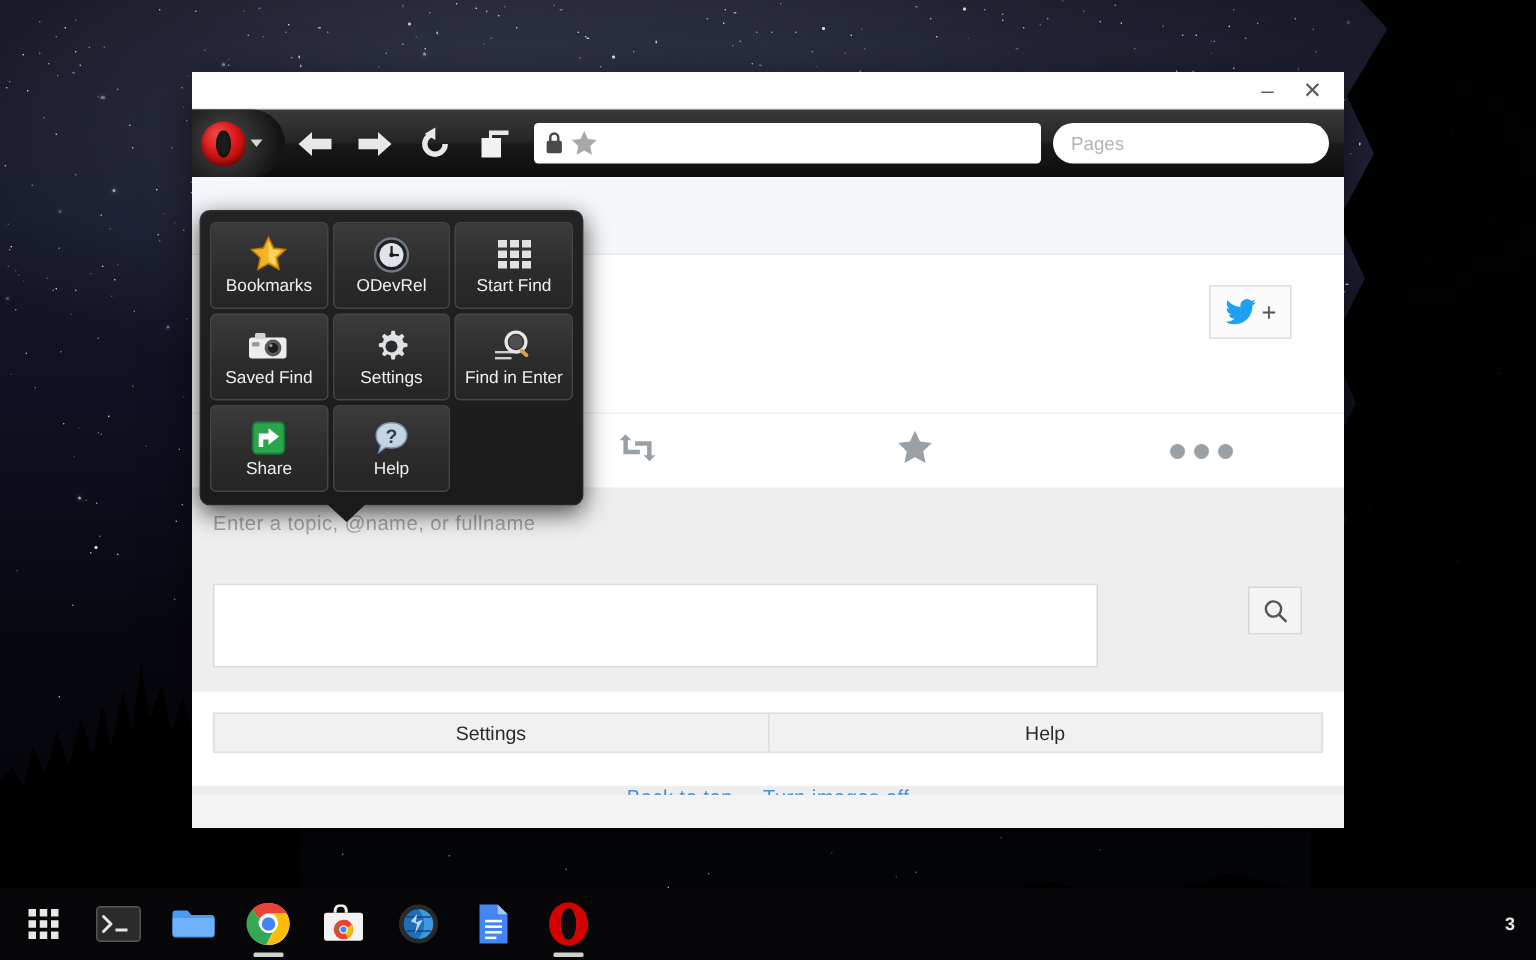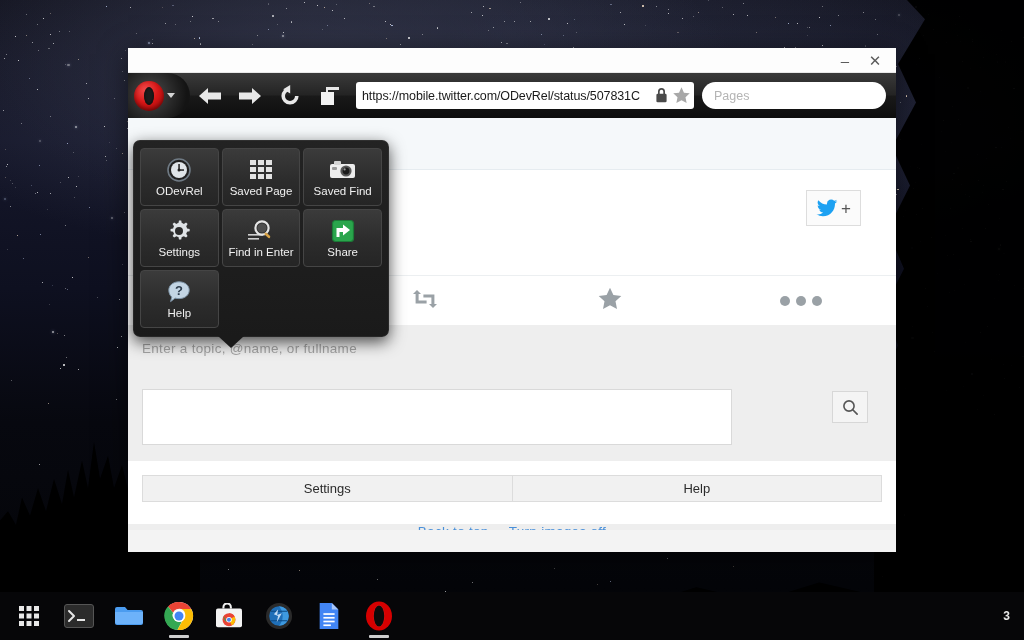--- a/index.html
+++ b/index.html
@@ -1200,37 +1200,45 @@
     </div>
     <div class="nav-btn">
       <svg width="24" height="24" viewBox="0 0 24 24">
         <path d="M8 3 L21 3 L21 6 L10 6 L10 17 L8 17 Z" fill="#e8e8e8"></path>
         <rect x="3" y="8" width="13" height="13" fill="#f2f2f2"></rect>
       </svg>
     </div>
 
     <div id="url-bar-wrap">
       <div id="url-bar">
-        <span id="url-text">https://mobile.twitter.com/ODevRel/status/507831C</span>
         <svg width="15" height="17" viewBox="0 0 15 17">
           <path d="M4 7 L4 4.6 A3.5 3.5 0 0 1 11 4.6 L11 7 L9.3 7 L9.3 4.6 A1.8 1.8 0 0 0 5.7 4.6 L5.7 7 Z" fill="#4a4a4a"></path>
           <rect x="2.4" y="6.8" width="10.2" height="8.4" rx="1.3" fill="#4a4a4a"></rect>
         </svg>
         <svg width="19" height="19" viewBox="0 0 20 20">
           <path d="M10 1.4 L12.6 7 L18.7 7.7 L14.2 11.9 L15.4 18 L10 15 L4.6 18 L5.8 11.9 L1.3 7.7 L7.4 7 Z" fill="#a8a8a8"></path>
         </svg>
       </div>
       <div id="search-bar">
         <span id="search-bar-text">Pages</span>
       </div>
     </div>
 
     <div id="opera-popup-menu">
       <div id="menu-grid">
 
+        <div class="menu-item">
+          <span class="menu-icon">
+            <svg width="26" height="25" viewBox="0 0 26 25">
+              <path d="M13 1.2 L16.4 8.4 L24.3 9.4 L18.5 14.8 L20 22.6 L13 18.8 L6 22.6 L7.5 14.8 L1.7 9.4 L9.6 8.4 Z" fill="#f5b221" stroke="#b97b05" stroke-width="1"></path>
+              <path d="M13 3.6 L15.6 9.4 L21.3 10.2 L17.1 14.2 L18.1 20 L13 17.2 Z" fill="#fbd25d"></path>
+            </svg>
+          </span>
+          <span class="menu-label">Bookmarks</span>
+        </div>
 
         <div class="menu-item">
           <span class="menu-icon">
             <svg width="24" height="24" viewBox="0 0 24 24">
               <circle cx="12" cy="12" r="11" fill="#202020" stroke="#6f7a84" stroke-width="1.6"></circle>
               <circle cx="12" cy="12" r="8" fill="#dfe4e8"></circle>
               <circle cx="12" cy="12" r="1.5" fill="#202020"></circle>
               <rect x="11.3" y="6" width="1.5" height="6.6" fill="#202020"></rect>
               <rect x="12" y="11.3" width="5" height="1.5" fill="#202020"></rect>
             </svg>
@@ -1247,21 +1255,21 @@
                   <rect x="17" y="1" width="6" height="5"></rect>
                 <rect x="1" y="8" width="6" height="5"></rect>
                   <rect x="9" y="8" width="6" height="5"></rect>
                   <rect x="17" y="8" width="6" height="5"></rect>
                 <rect x="1" y="15" width="6" height="5"></rect>
                   <rect x="9" y="15" width="6" height="5"></rect>
                   <rect x="17" y="15" width="6" height="5"></rect>
               </g>
             </svg>
           </span>
-          <span class="menu-label">Saved Page</span>
+          <span class="menu-label">Start Find</span>
         </div>
 
         <div class="menu-item">
           <span class="menu-icon">
             <svg width="28" height="22" viewBox="0 0 28 22">
               <rect x="1" y="5" width="25" height="14" rx="2" fill="#ededed"></rect>
               <rect x="5" y="2" width="7" height="4" rx="1" fill="#d3d3d3"></rect>
               <circle cx="17" cy="12" r="5.6" fill="#585858"></circle>
               <circle cx="17" cy="12" r="3.4" fill="#1c1c1c"></circle>
               <circle cx="15.6" cy="10.4" r="1.1" fill="#9a9a9a"></circle>

